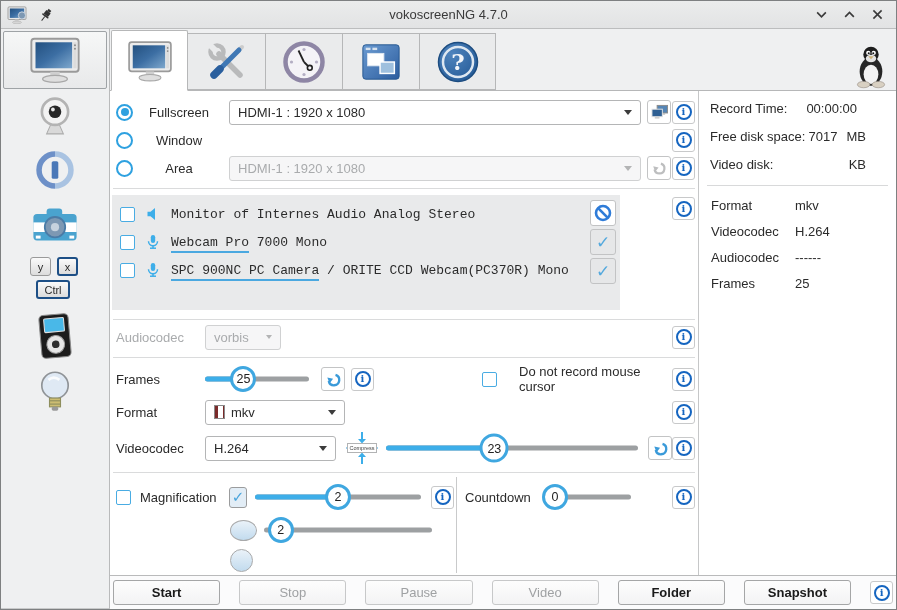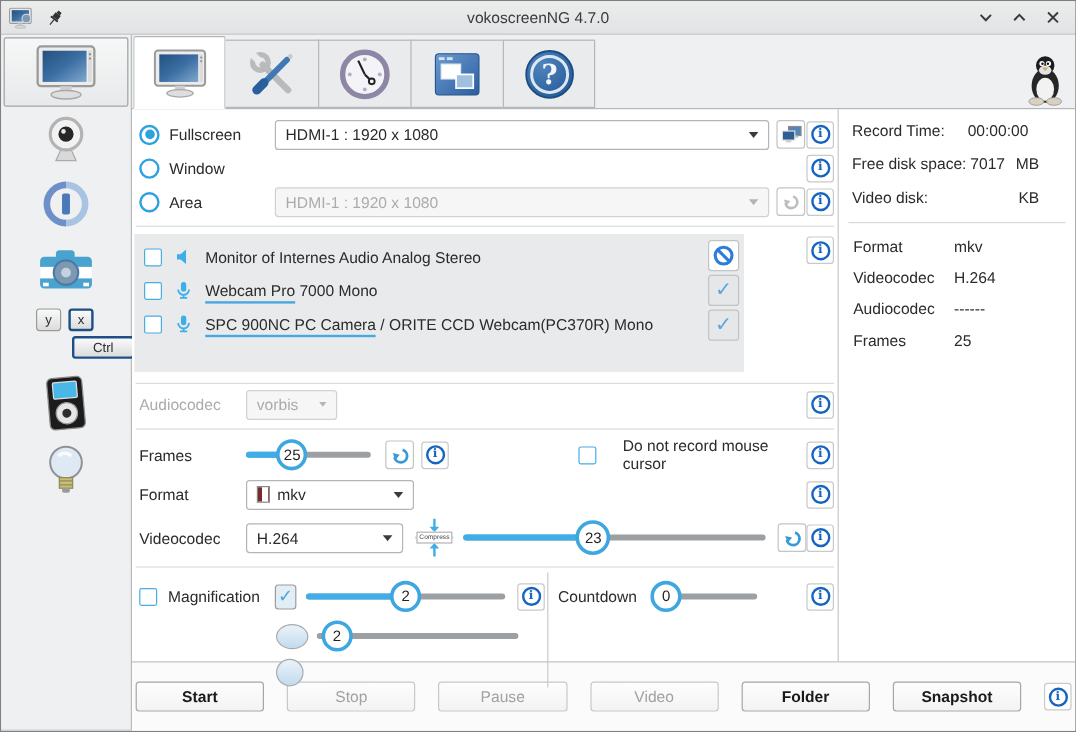--- a/index.html
+++ b/index.html
@@ -32,33 +32,33 @@
   .tux { position:absolute; right:8px; bottom:1px; }
 
   
   .content-wrap { flex:1; background:#fff; border-top:1px solid #b6b7b8; display:flex; position:relative; }
   .content { width:588px; flex:0 0 588px; position:relative; }
   .row { position:absolute; left:6px; right:3px; display:flex; align-items:center; }
   .sep { position:absolute; left:3px; right:3px; height:1px; background:#dadbdc; }
 
   .radio { width:17px; height:17px; border:2px solid #2ea1e0; border-radius:50%; background:#fff; position:relative; flex:0 0 17px; }
   .radio.sel::after { content:""; position:absolute; inset:2.5px; border-radius:50%; background:#2ea1e0; }
-  .rlabel { width:76px; margin-left:8px; }
+  .rlabel { width:76px; margin-left:8px;text-align:center; }
   .cb { width:15px; height:15px; border:1.5px solid #49ace3; border-radius:2px; background:#fff; flex:0 0 15px; }
 
   .combo { height:25px; background:#fff; border:1px solid #b4b5b6; border-radius:3px; display:flex; align-items:center; padding:0 8px; gap:6px; margin-left:12px; }
   .combo .arrow { margin-left:auto; width:0; height:0; border-left:4px solid transparent; border-right:4px solid transparent; border-top:5px solid #3c3c3c; }
   .combo.disabled { background:#f6f6f7; border-color:#d0d1d2; color:#a9abad; }
   .combo.disabled .arrow { border-top-color:#b3b4b5; }
 
   .sq-btn { width:24px; height:24px; background:#fff; border:1px solid #c3c4c5; border-radius:3px; display:flex; align-items:center; justify-content:center; flex:0 0 24px; }
   .info-btn { width:23px; height:23px; background:#fff; border:1px solid #c8c9ca; border-radius:3px; display:flex; align-items:center; justify-content:center; flex:0 0 23px; }
   .info-circ { width:16px; height:16px; border:2px solid #1565c0; border-radius:50%; display:flex; align-items:center; justify-content:center; font-family:"DejaVu Serif",serif; font-weight:bold; font-size:10px; color:#1565c0; line-height:1; }
 
-  .audio-box { position:absolute; left:2px; top:104px; width:508px; height:115px; background:#e9eaeb; padding-top:5px; }
+  .audio-box { position:absolute; left:2px; top:104px; width:508px; height:115px; background:#e9eaeb; padding-top:5px;font-family:Liberation Mono, monospace; }
   .audio-row { display:flex; align-items:center; height:28px; padding-left:8px; gap:10px; }
   .aicon { width:16px; height:16px; flex:0 0 16px; }
   .ulink { border-bottom:2px solid #4aa8e0; padding-bottom:1px;margin-top:32px; }
   .act-col { position:absolute; right:4px; top:5px; display:flex; flex-direction:column; gap:3px; }
   .act { width:26px; height:26px; border:1px solid #c2c3c4; border-radius:3px; display:flex; align-items:center; justify-content:center; }
   .act.white { background:#fff; }
   .act.gray { background:#e6e7e8; }
   .check-glyph::before { content:"✓"; color:#54a9dd; font-weight:bold; font-size:17px; font-family:"DejaVu Sans",sans-serif; }
 
   .flabel { width:83px; flex:0 0 83px; }
@@ -83,21 +83,21 @@
   
   .info-panel { flex:1; padding:10px 0 0 0; }
   .ip-title { text-align:center; margin:3px 0 16px 0; }
   .ip-row { display:flex; align-items:center; padding:0 30px 0 11px; margin-bottom:13px;justify-content:space-between; }
   .ip-val { margin-left:auto; display:flex; gap:9px; }
   .ip-sep { height:1px; background:#d8d9da; margin:2px 8px 12px 8px; }
   .ip-grid-row { display:flex; padding-left:12px; margin-bottom:11px; }
   .ip-grid-row .gl { width:84px; flex:0 0 84px; }
 
   
-  .bottombar { flex:0 0 31px; border-top:1px solid #b9babb; background:#fbfbfc; display:flex; align-items:center; gap:19px; padding:16px 3px; }
+  .bottombar { flex:0 0 31px; border-top:1px solid #b9babb; background:#fbfbfc; display:flex; align-items:center; gap:19px; padding:4px 3px; }
   .bb-btn { flex:1; height:25px; background:linear-gradient(#fdfdfd,#f3f3f4); border:1px solid #a5a6a7; border-radius:3px; display:flex; align-items:center; justify-content:center; font-weight:600; color:#1a1a1a; font-size:13px; }
   .bb-btn.disabled { color:#9fa1a3; border-color:#c7c8c9; font-weight:400; }
 
   svg { display:block; }
 </style>
 </head>
 <body>
 
 <svg width="0" height="0" style="position:absolute">
   <defs>
@@ -205,21 +205,21 @@
               <circle cx="20" cy="17" r="3.4" fill="#c6d2de"></circle>
               <rect x="4" y="24" width="4" height="2.5" fill="#fff"></rect>
               <rect x="32" y="24" width="4" height="2.5" fill="#fff"></rect>
             </svg>
         </span>
       </div>
       <div class="sb-item" style="top:224px">
         <span style="position:relative;width:58px;height:46px;display:block;">
           <span style="position:absolute;left:4px;top:0;width:21px;height:19px;background:linear-gradient(#fafafa,#dcdcdc);border:1.5px solid #9a9a9a;border-radius:3px;display:flex;align-items:center;justify-content:center;font-size:11px;">y</span>
           <span style="position:absolute;left:31px;top:0;width:21px;height:19px;background:linear-gradient(#fafafa,#dcdcdc);border:2px solid #1d4f86;border-radius:3px;display:flex;align-items:center;justify-content:center;font-size:11px;">x</span>
-          <span style="position:absolute;left:10px;top:23px;width:52px;height:19px;background:linear-gradient(#fafafa,#dcdcdc);border:2px solid #1d4f86;border-radius:3px;display:flex;align-items:center;justify-content:center;font-size:11px;margin-left:24px;">Ctrl</span>
+          <span style="position:absolute;left:10px;top:23px;width:34px;height:19px;background:linear-gradient(#fafafa,#dcdcdc);border:2px solid #1d4f86;border-radius:3px;display:flex;align-items:center;justify-content:center;font-size:11px;">Ctrl</span>
         </span>
       </div>
       <div class="sb-item" style="top:280px">
         <span>
           <svg width="38" height="46" viewBox="0 0 34 44" style="transform:rotate(-5deg)">
               <rect x="3" y="1.5" width="28" height="41" rx="4" fill="#1c1c1c" stroke="#8a8a8a"></rect>
               <rect x="7.5" y="5" width="19" height="13" rx="1" fill="#49b8e8" stroke="#dedede"></rect>
               <circle cx="17" cy="30" r="8.5" fill="#e6e6e6" stroke="#9d9d9d"></circle>
               <circle cx="17" cy="30" r="3.6" fill="#2e2e2e"></circle>
             </svg>

